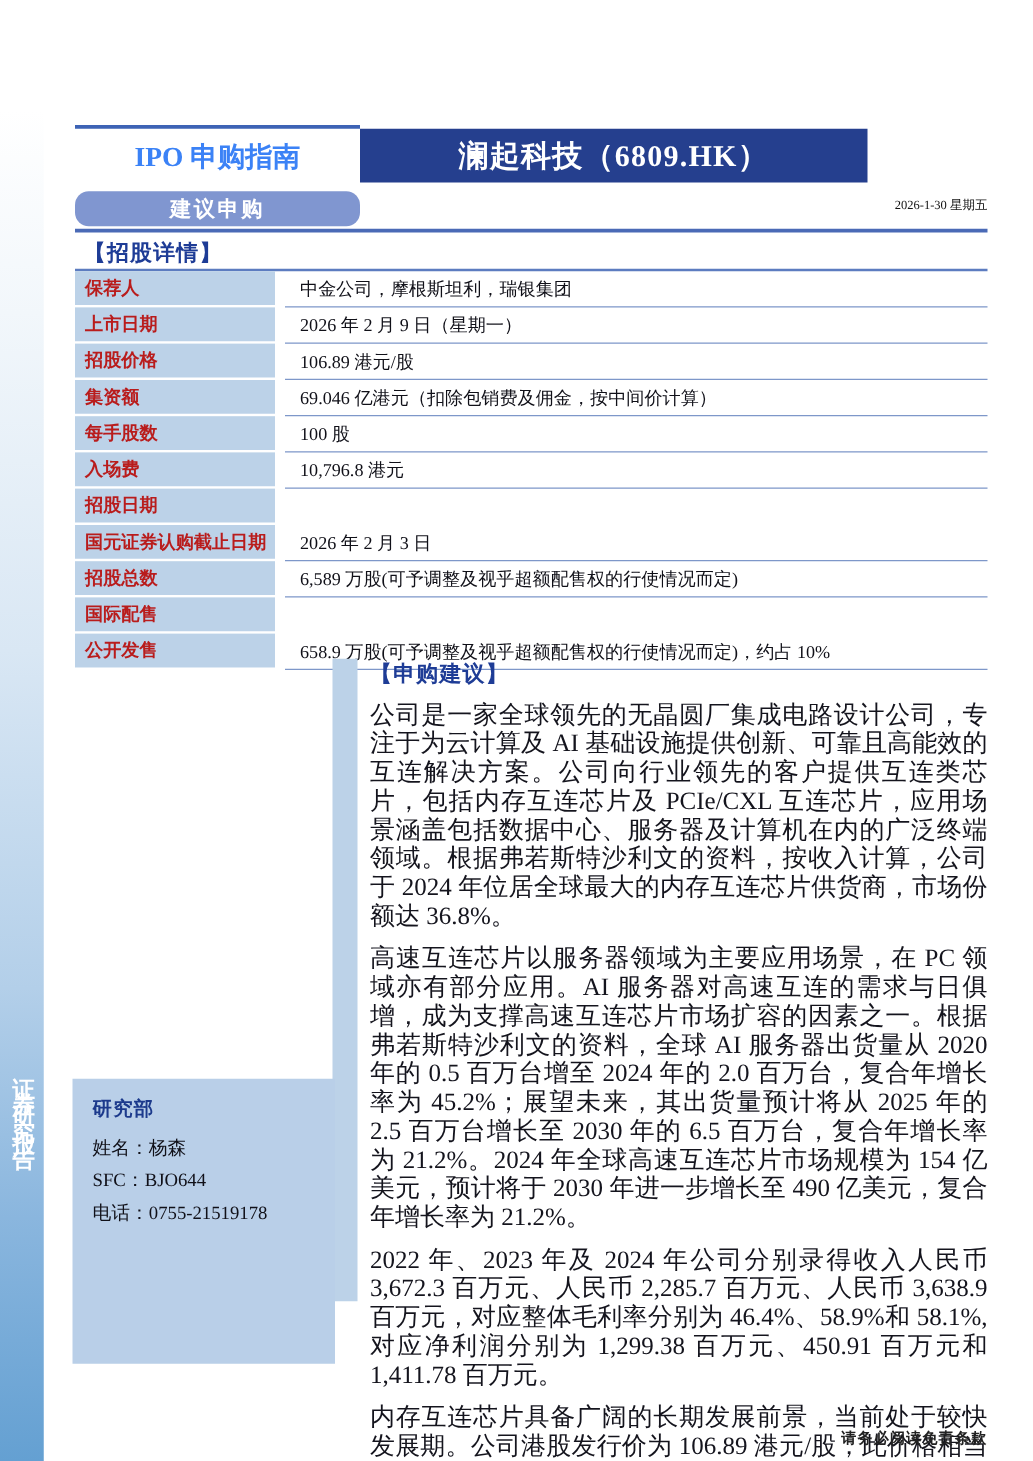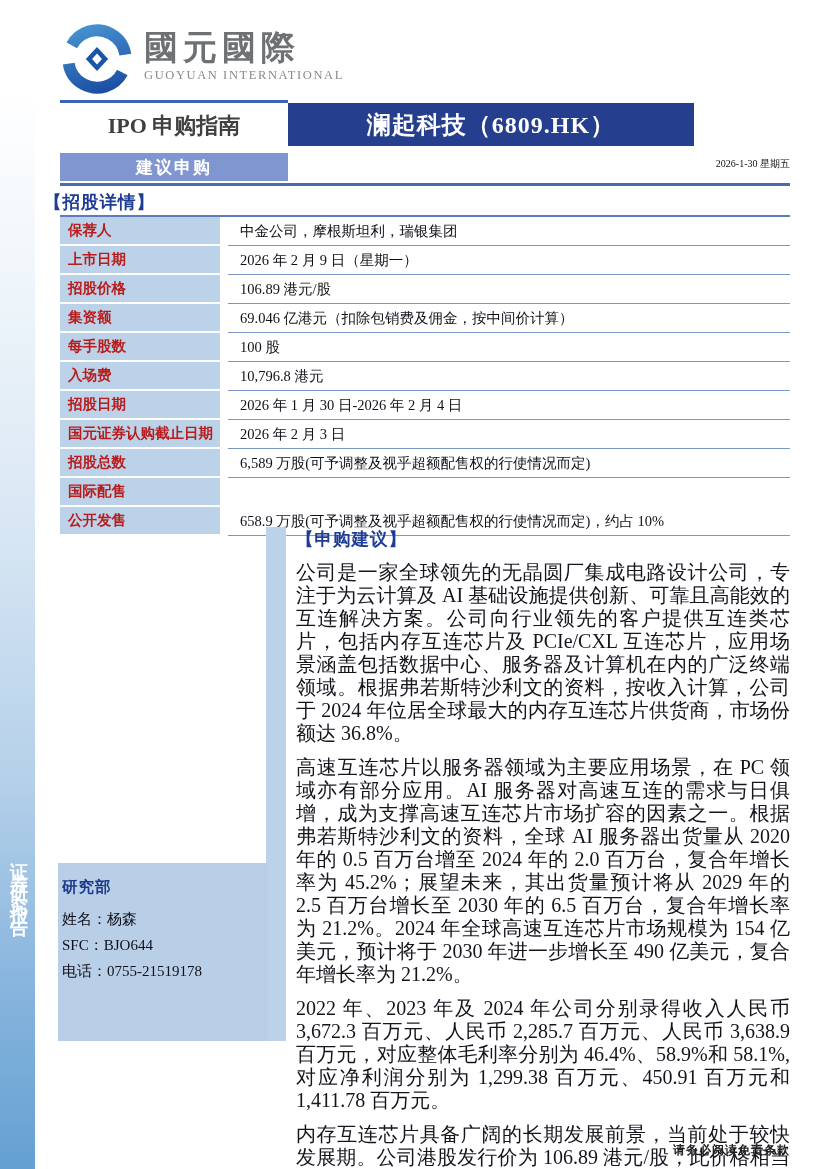--- a/index.html
+++ b/index.html
@@ -23,43 +23,43 @@
   
   .logo{position:absolute;left:62px;top:24px;display:flex;align-items:flex-start;}
   .logo-icon{width:70px;height:70px;margin-right:12px;}
   .logo-text{padding-top:6px;}
   .logo-cn{font-size:34px;font-weight:bold;color:#6e7173;letter-spacing:5px;line-height:36px;}
   .logo-en{font-size:12.5px;color:#87898b;letter-spacing:1.6px;margin-top:2px;}
   
   .hdr-left-cell{
     position:absolute;left:60px;top:100px;width:228px;height:46px;
     border-top:3px solid #3d63b5;display:flex;align-items:center;justify-content:center;
-    font-weight:bold;font-size:22px;color:#404040;background:#ffffff;
+    font-weight:bold;font-size:22px;color:#3b82f6;background:#ffffff;
   }
   .hdr-title-cell{
     position:absolute;left:288px;top:103px;width:406px;height:43px;
     background:#253f8e;color:#ffffff;display:flex;align-items:center;justify-content:center;
     font-size:24px;font-weight:bold;letter-spacing:1px;
   }
   .hdr-reco-cell{
     position:absolute;left:60px;top:153px;width:228px;height:28px;
     background:#8096d0;color:#ffffff;display:flex;align-items:center;justify-content:center;
-    font-size:17px;font-weight:bold;letter-spacing:2px;
+    font-size:17px;font-weight:bold;letter-spacing:2px;border-radius:11px;
   }
   .hdr-date{
     position:absolute;right:36px;top:157px;font-size:10px;color:#111111;
   }
   .hdr-divider{
     position:absolute;left:60px;top:183px;width:730px;height:3px;background:#4a6ab6;
   }
   
   .sec-heading{
     color:#1e3c96;font-weight:bold;font-size:17.5px;letter-spacing:1px;
   }
-  .details-heading{position:absolute;left:44px;top:190px;}
+  .details-heading{position:absolute;left:67px;top:190px;}
   
   .details-table{
     position:absolute;left:60px;top:215px;width:730px;
     border-top:2px solid #5c7cc0;font-size:14.5px;
   }
   .d-row{display:flex;align-items:stretch;}
   .d-label{
     width:146px;background:#bcd2e8;font-weight:bold;color:#b91c1c;
     padding:4px 6px 4px 8px;border-bottom:2px solid #ffffff;
     display:flex;align-items:center;flex:none;
@@ -76,55 +76,38 @@
   .advice{
     position:absolute;left:296px;top:527px;width:494px;
   }
   .advice .sec-heading{display:block;margin-bottom:10px;}
   .advice p{
     margin:0 0 11px 0;font-size:20px;line-height:23px;text-align:justify;color:#14141d;
   }
   .advice p b{font-weight:bold;color:#c2410c;}
   
   .contact-box{
-    position:absolute;left:58px;top:863px;width:210px;height:178px;
-    background:#b9cfe8;box-sizing:border-box;padding:14px 10px 10px 4px;
+    position:absolute;left:58px;top:863px;width:210px;height:228px;
+    background:#b9cfe8;box-sizing:border-box;padding:14px 10px 10px 16px;
   }
   .contact-dept{font-weight:bold;color:#1c3a8c;font-size:15.5px;margin-bottom:8px;letter-spacing:1px;}
   .contact-row{font-size:15px;color:#101018;line-height:26px;white-space:nowrap;}
   
   .footer-note{
     position:absolute;right:36px;top:1142px;font-size:12px;font-weight:bold;color:#222222;letter-spacing:1px;
   }
 </style>
 </head>
 <body>
 
 <div class="page">
 
   <div class="left-strip"></div>
   <div class="vertical-title">证券研究报告</div>
 
-  <div class="logo">
-    <svg class="logo-icon" viewBox="0 0 100 100">
-      <defs>
-        <linearGradient id="lg" x1="0" y1="0" x2="1" y2="1">
-          <stop offset="0" stop-color="#4a97d4"></stop>
-          <stop offset="1" stop-color="#16479e"></stop>
-        </linearGradient>
-      </defs>
-      <circle cx="50" cy="50" r="41" fill="none" stroke="url(#lg)" stroke-width="17" stroke-dasharray="102 27" transform="rotate(28 50 50)"></circle>
-      <path d="M50 33 L66 50 L50 67 L34 50 Z" fill="#1b55a8"></path>
-      <path d="M50 42 L57 50 L50 58 L43 50 Z" fill="#ffffff"></path>
-    </svg>
-    <div class="logo-text">
-      <div class="logo-cn">國元國際</div>
-      <div class="logo-en">GUOYUAN INTERNATIONAL</div>
-    </div>
-  </div>
 
   <div class="hdr-left-cell">IPO 申购指南</div>
   <div class="hdr-title-cell">澜起科技（6809.HK）</div>
   <div class="hdr-reco-cell">建议申购</div>
   <div class="hdr-date">2026-1-30 星期五</div>
   <div class="hdr-divider"></div>
 
   <div class="sec-heading details-heading">【招股详情】</div>
 
   <div class="details-table">
@@ -154,21 +137,20 @@
       <div class="d-value">100 股</div>
     </div>
     <div class="d-row">
       <div class="d-label">入场费</div>
         <div class="d-gap"></div>
       <div class="d-value">10,796.8 港元</div>
     </div>
     <div class="d-row">
       <div class="d-label">招股日期</div>
         <div class="d-gap"></div>
-      <div class="d-value">2026 年 1 月 30 日-2026 年 2 月 4 日</div>
     </div>
     <div class="d-row">
       <div class="d-label">国元证券认购截止日期</div>
         <div class="d-gap"></div>
       <div class="d-value">2026 年 2 月 3 日</div>
     </div>
     <div class="d-row">
       <div class="d-label">招股总数</div>
         <div class="d-gap"></div>
       <div class="d-value">6,589 万股(可予调整及视乎超额配售权的行使情况而定)</div>
@@ -182,21 +164,21 @@
         <div class="d-gap"></div>
       <div class="d-value">658.9 万股(可予调整及视乎超额配售权的行使情况而定)，约占 10%</div>
     </div>
   </div>
 
   <div class="advice-band"></div>
 
   <div class="advice">
     <span class="sec-heading">【申购建议】</span>
     <p>公司是一家全球领先的无晶圆厂集成电路设计公司，专注于为云计算及 AI 基础设施提供创新、可靠且高能效的互连解决方案。公司向行业领先的客户提供互连类芯片，包括内存互连芯片及 PCIe/CXL 互连芯片，应用场景涵盖包括数据中心、服务器及计算机在内的广泛终端领域。根据弗若斯特沙利文的资料，按收入计算，公司于 2024 年位居全球最大的内存互连芯片供货商，市场份额达 36.8%。</p>
-    <p>高速互连芯片以服务器领域为主要应用场景，在 PC 领域亦有部分应用。AI 服务器对高速互连的需求与日俱增，成为支撑高速互连芯片市场扩容的因素之一。根据弗若斯特沙利文的资料，全球 AI 服务器出货量从 2020 年的 0.5 百万台增至 2024 年的 2.0 百万台，复合年增长率为 45.2%；展望未来，其出货量预计将从 2029 年的 2.5 百万台增长至 2030 年的 6.5 百万台，复合年增长率为 21.2%。2024 年全球高速互连芯片市场规模为 154 亿美元，预计将于 2030 年进一步增长至 490 亿美元，复合年增长率为 21.2%。</p>
+    <p>高速互连芯片以服务器领域为主要应用场景，在 PC 领域亦有部分应用。AI 服务器对高速互连的需求与日俱增，成为支撑高速互连芯片市场扩容的因素之一。根据弗若斯特沙利文的资料，全球 AI 服务器出货量从 2020 年的 0.5 百万台增至 2024 年的 2.0 百万台，复合年增长率为 45.2%；展望未来，其出货量预计将从 2025 年的 2.5 百万台增长至 2030 年的 6.5 百万台，复合年增长率为 21.2%。2024 年全球高速互连芯片市场规模为 154 亿美元，预计将于 2030 年进一步增长至 490 亿美元，复合年增长率为 21.2%。</p>
     <p>2022 年、2023 年及 2024 年公司分别录得收入人民币 3,672.3 百万元、人民币 2,285.7 百万元、人民币 3,638.9 百万元，对应整体毛利率分别为 46.4%、58.9%和 58.1%,对应净利润分别为 1,299.38 百万元、450.91 百万元和 1,411.78 百万元。</p>
     <p><span>内存互连芯片具备广阔的长期发展前景，当前处于较快发展期。公司港股发行价为 106.89 港元/股，此价格相当于公司 A 股 2026 年 1 月 29 日收盘价（162.18 元人民币/股）的 59%，公司收入和利润处于较快增长期，估值具备一定安全边际，建议</span><b>申购</b><span>。</span></p>
   </div>
 
   <div class="contact-box">
     <div class="contact-dept">研究部</div>
     <div class="contact-row"><span>姓名：</span><span>杨森</span></div>
     <div class="contact-row"><span>SFC：</span><span>BJO644</span></div>
     <div class="contact-row"><span>电话：</span><span>0755-21519178</span></div>
   </div>

